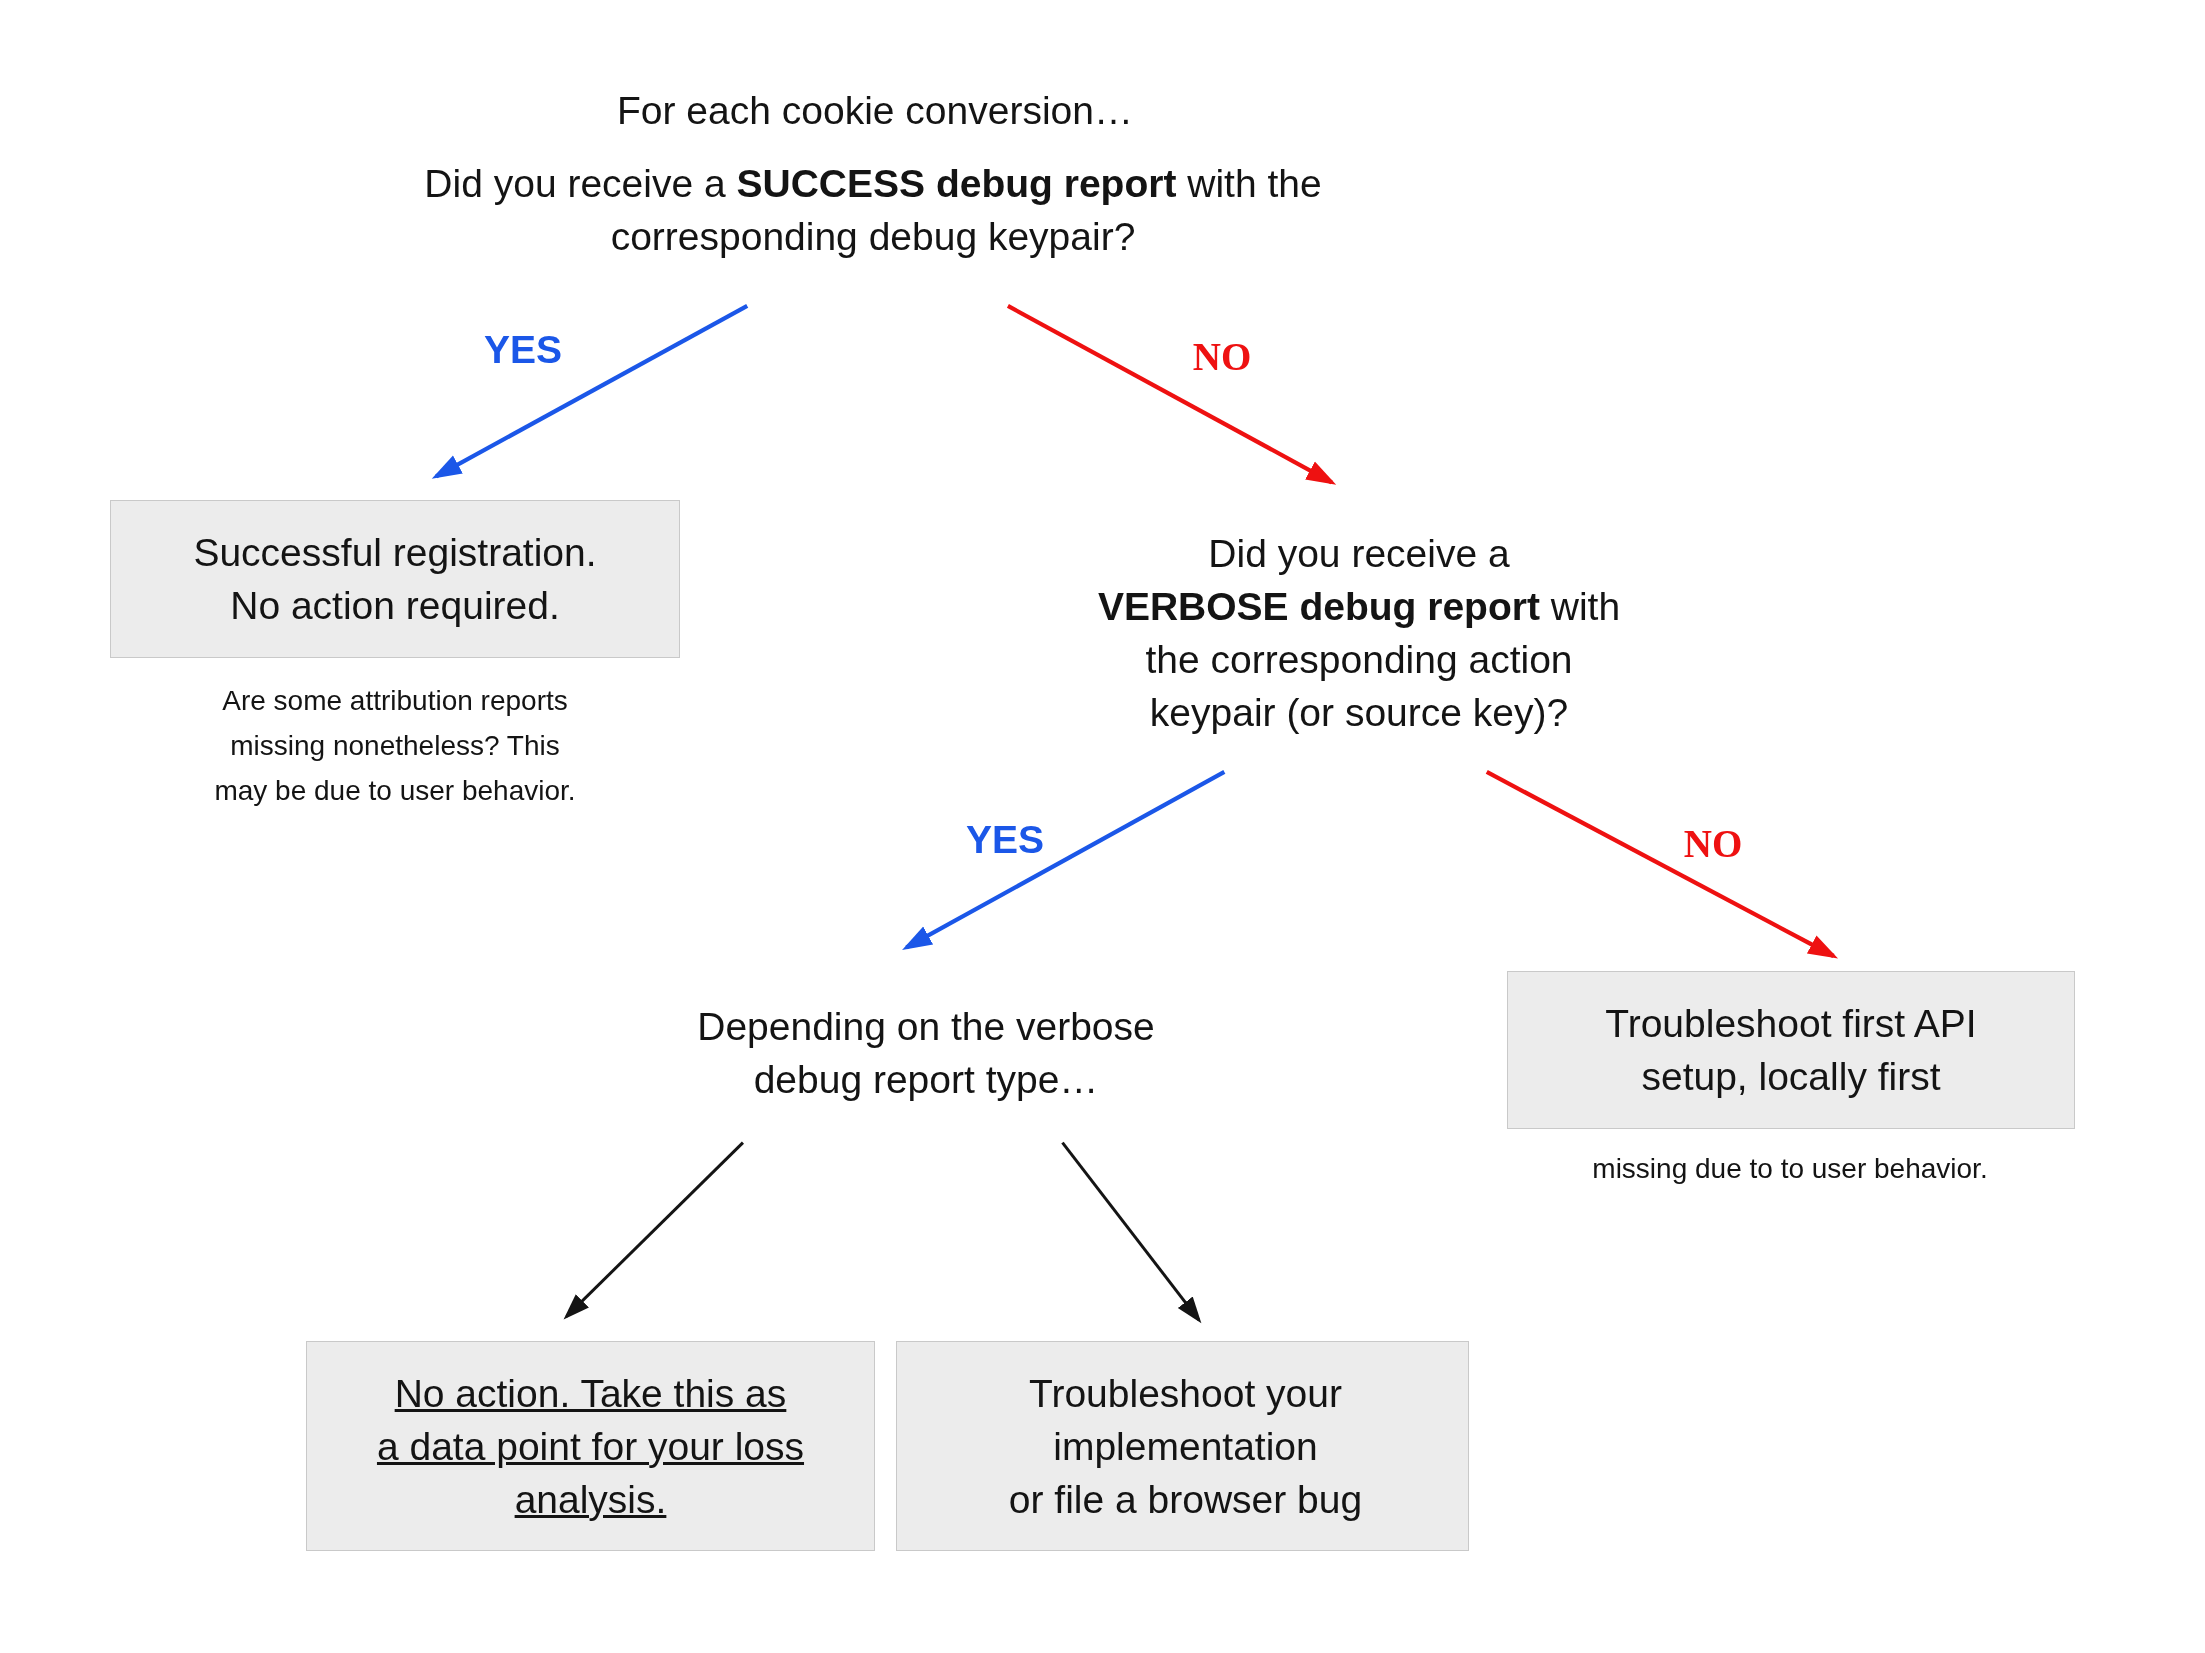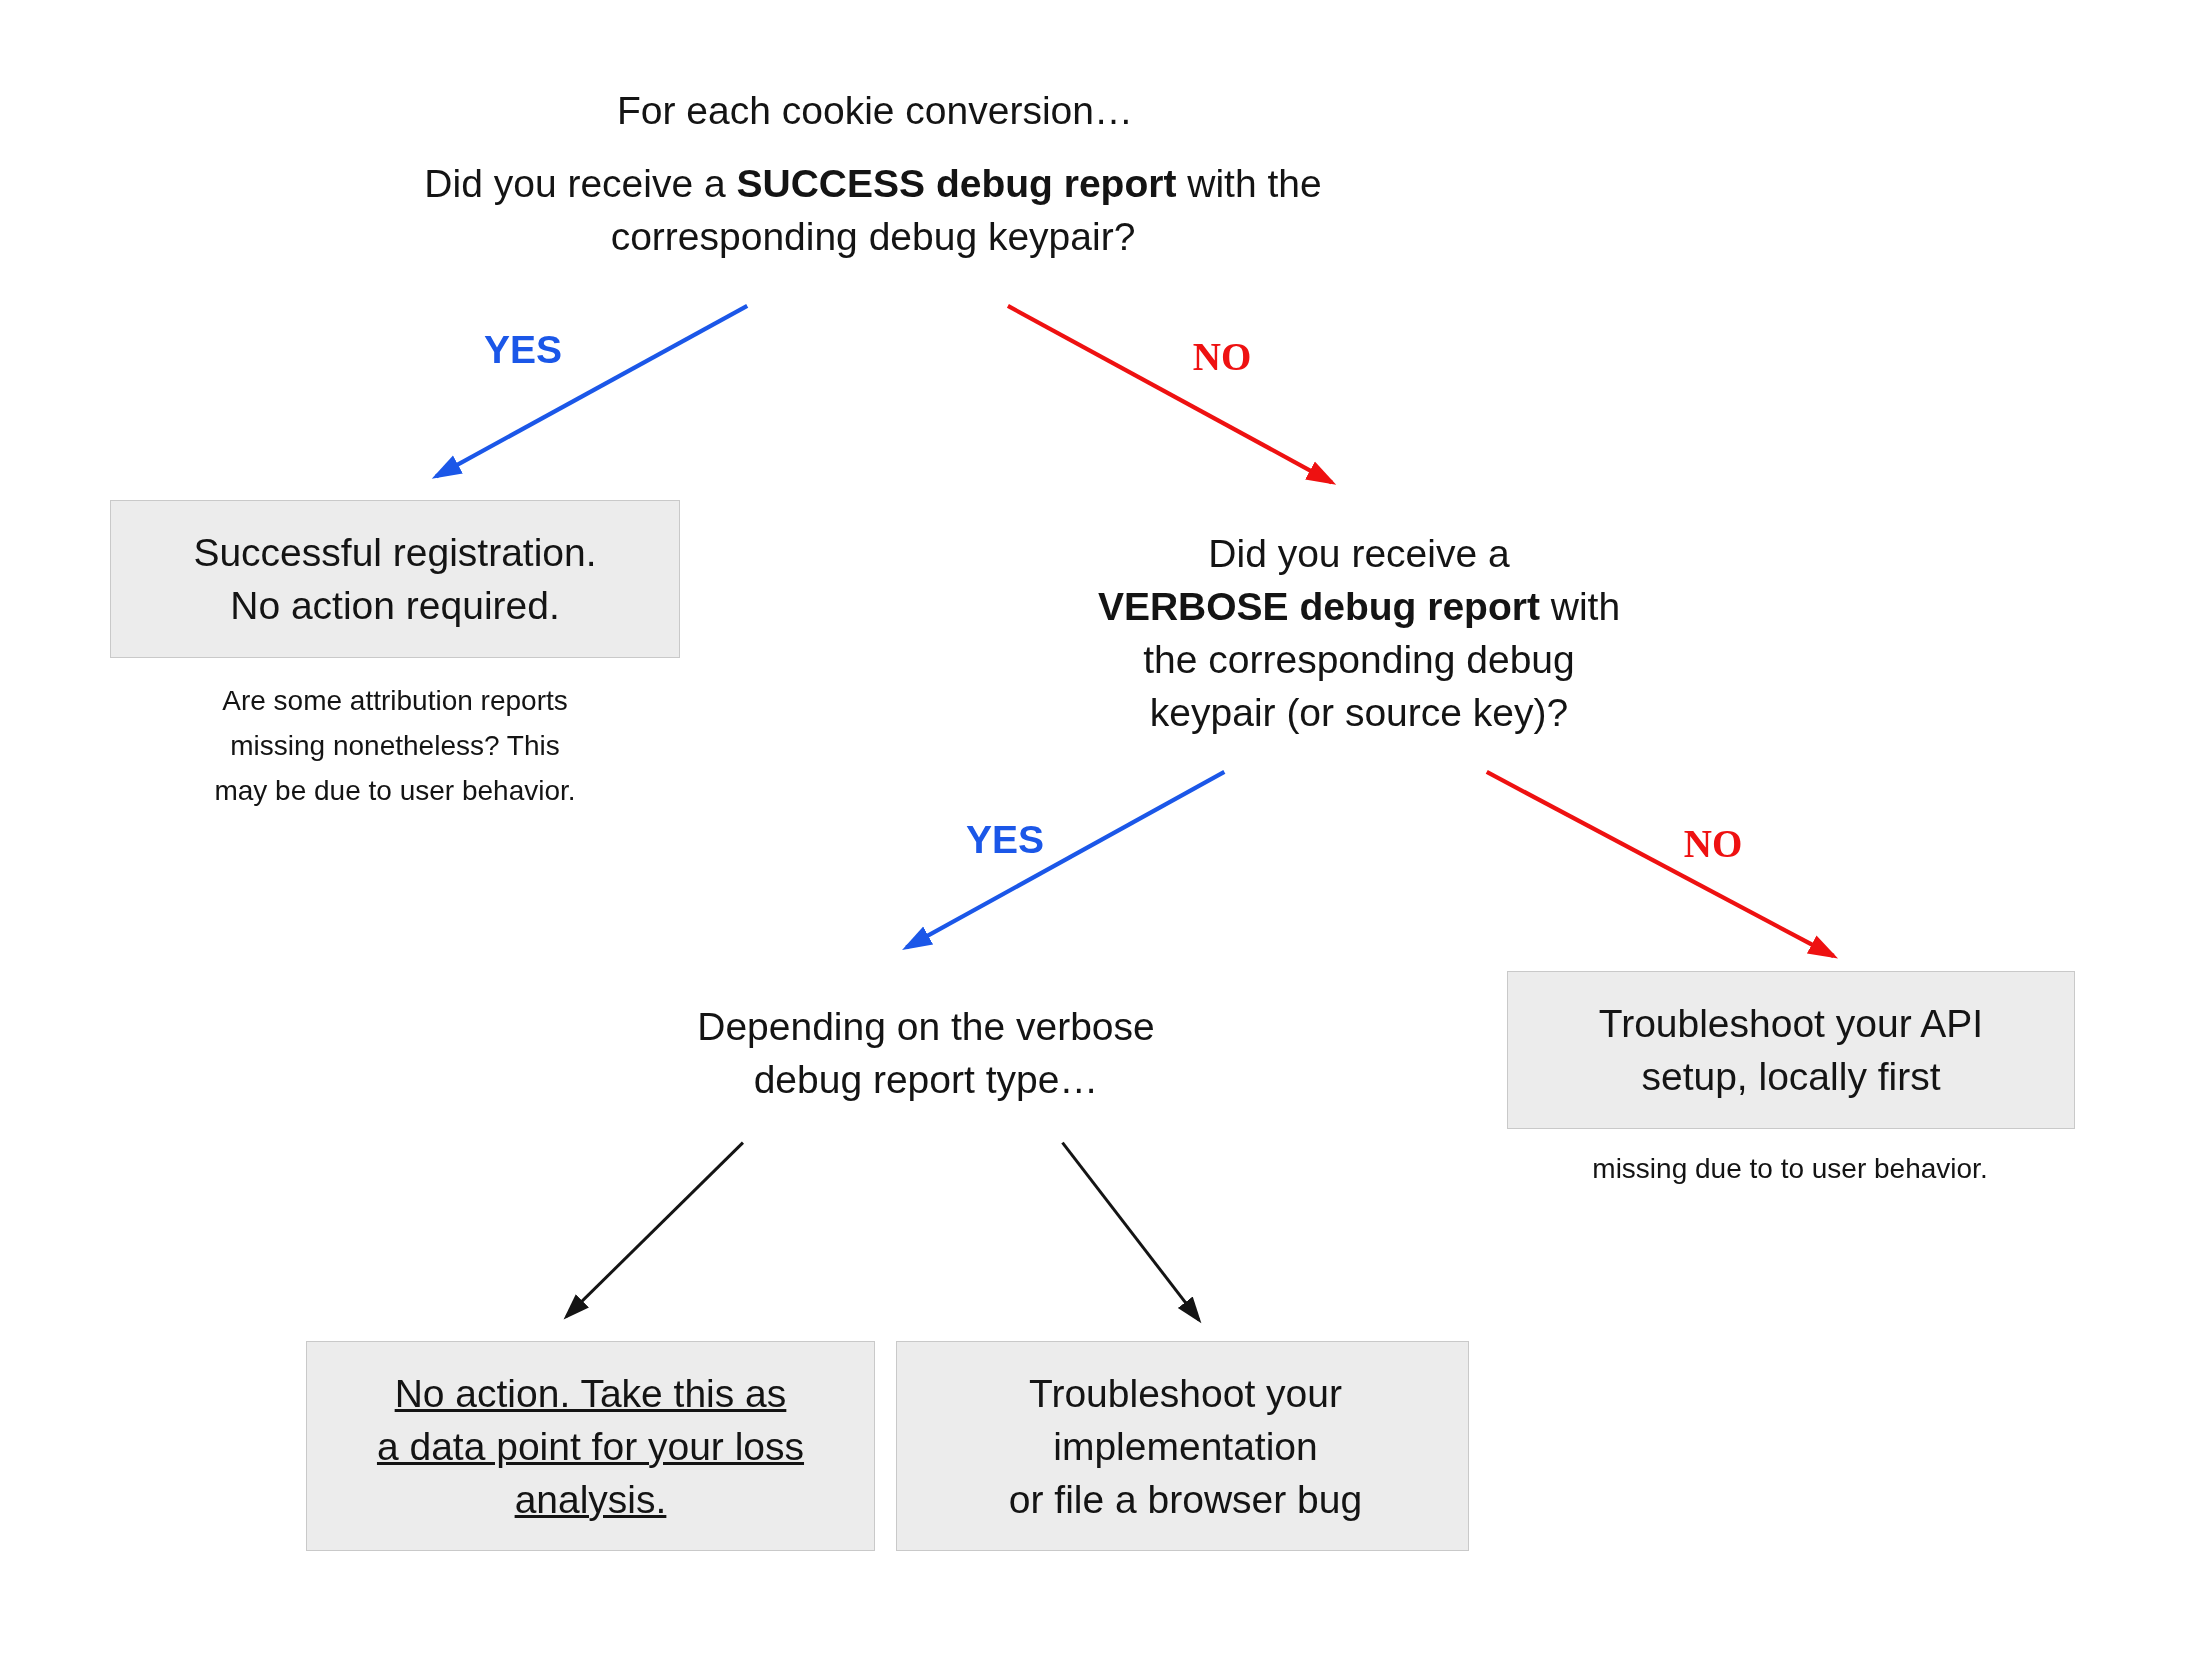--- a/index.html
+++ b/index.html
@@ -110,34 +110,34 @@
 
   <div class="txt note" style="left:395px; top:678px;">
     <div class="line">Are some attribution reports</div>
     <div class="line">missing nonetheless? This</div>
     <div class="line">may be due to user behavior.</div>
   </div>
 
   <div class="txt" style="left:1359px; top:527px;">
     <div class="line">Did you receive a</div>
     <div class="line"><b>VERBOSE debug report</b><span> with</span></div>
-    <div class="line">the corresponding debug</div>
+    <div class="line">the corresponding action</div>
     <div class="line">keypair (or source key)?</div>
   </div>
 
   <div class="lbl yes" style="left:1005px; top:820px;">YES</div>
   <div class="lbl no" style="left:1713px; top:824px;">NO</div>
 
   <div class="txt" style="left:926px; top:1000px;">
     <div class="line">Depending on the verbose</div>
     <div class="line">debug report type…</div>
   </div>
 
   <div class="node" style="left:1507px; top:971px; width:568px; height:158px;">
-    <div class="line">Troubleshoot your API</div>
+    <div class="line">Troubleshoot first API</div>
     <div class="line">setup, locally first</div>
   </div>
 
   <div class="txt note" style="left:1790px; top:1146px;">
     <div class="line">missing due to to user behavior.</div>
   </div>
 
   <div class="node" style="left:306px; top:1341px; width:569px; height:210px;text-decoration:underline;">
     <div class="line">No action. Take this as</div>
     <div class="line">a data point for your loss</div>

